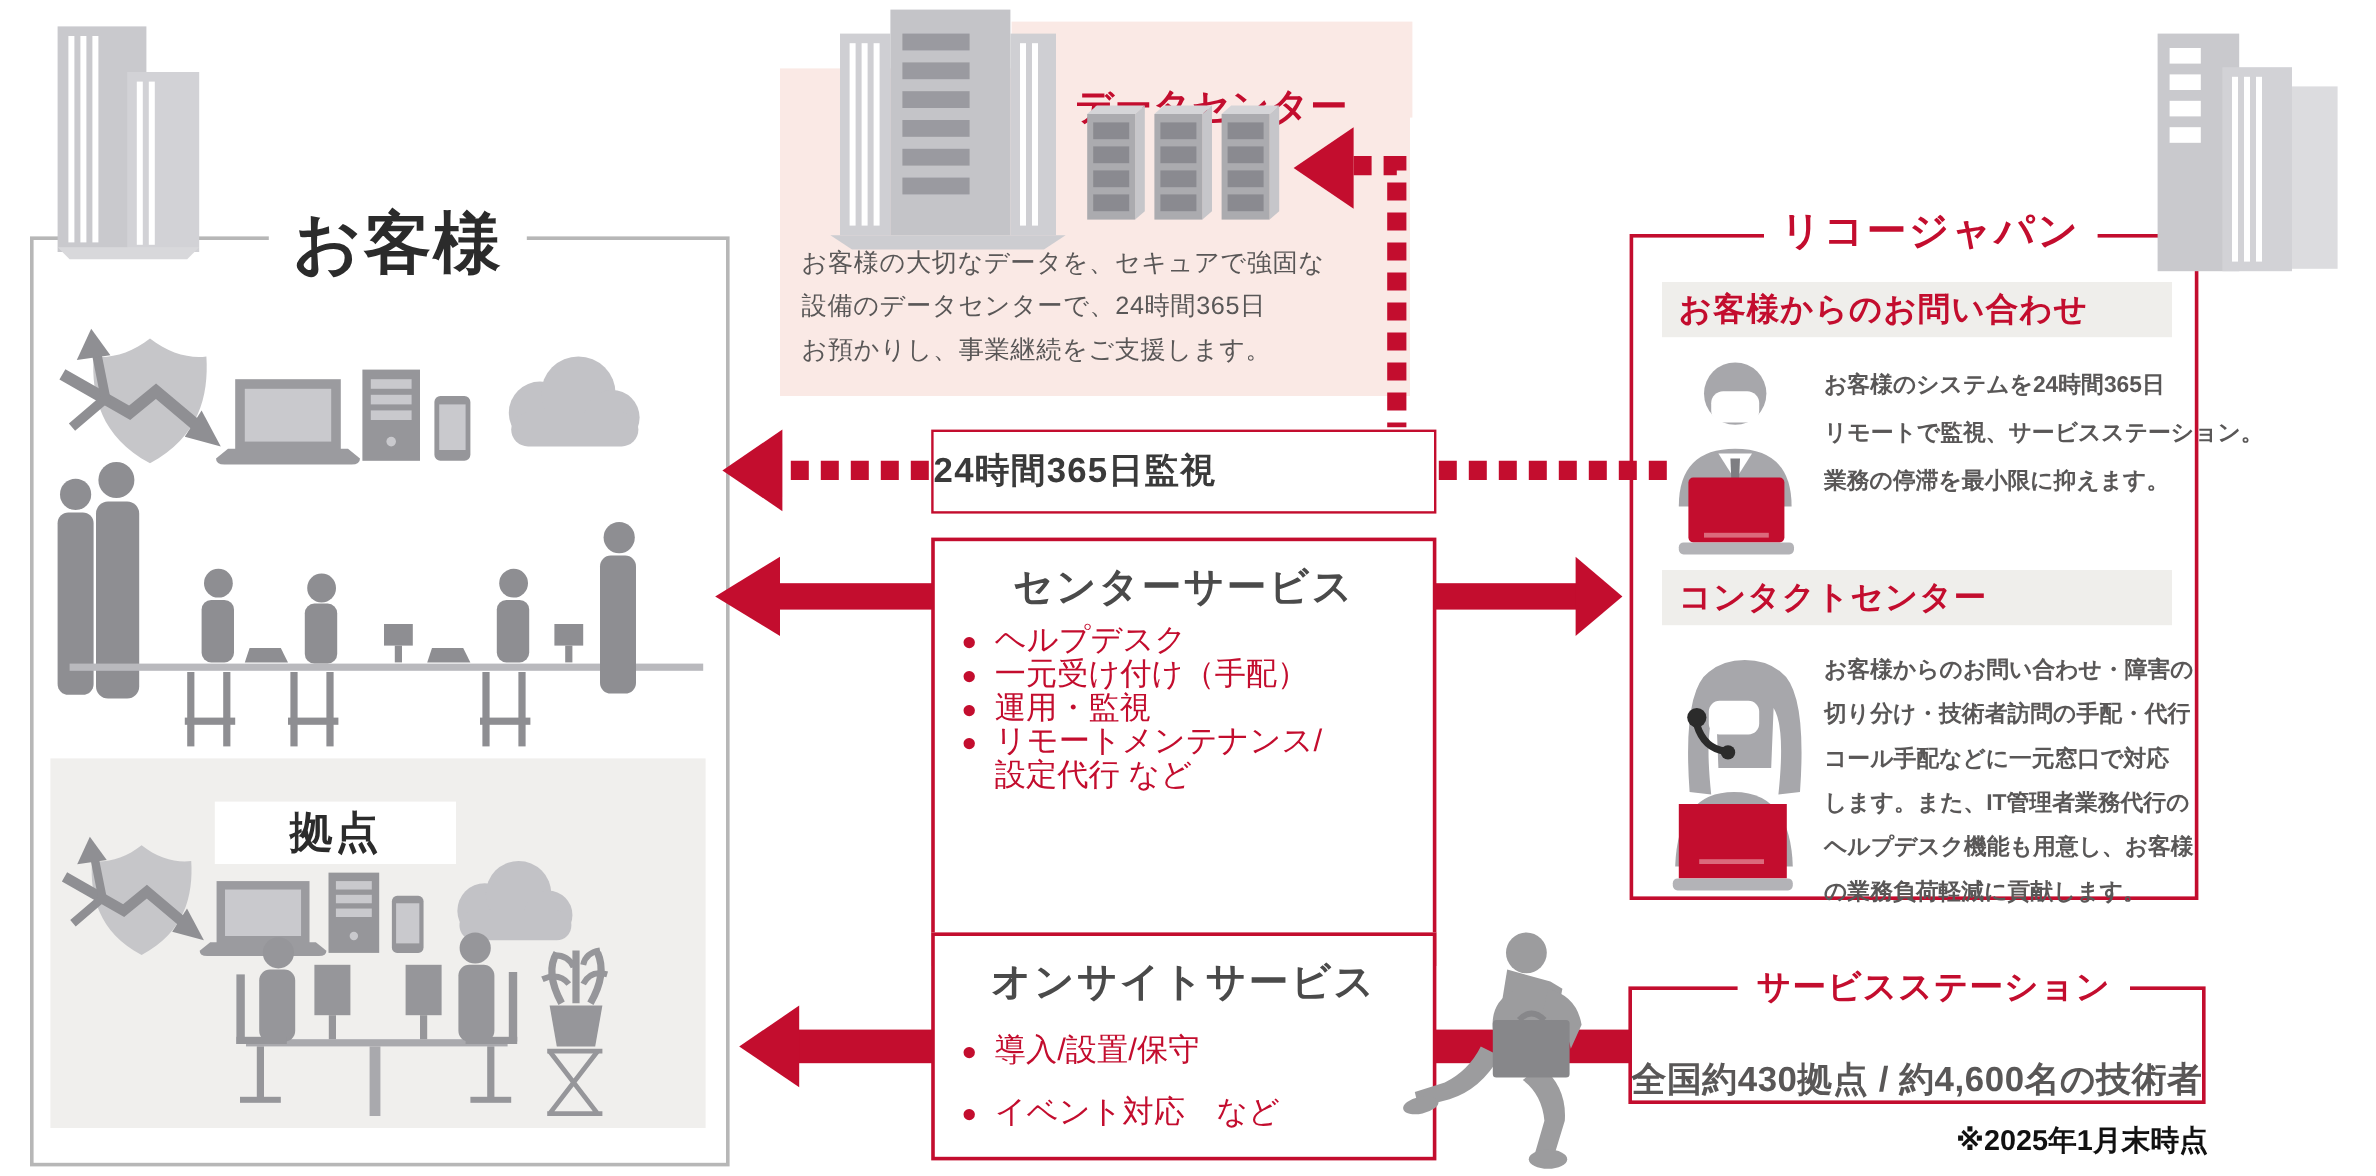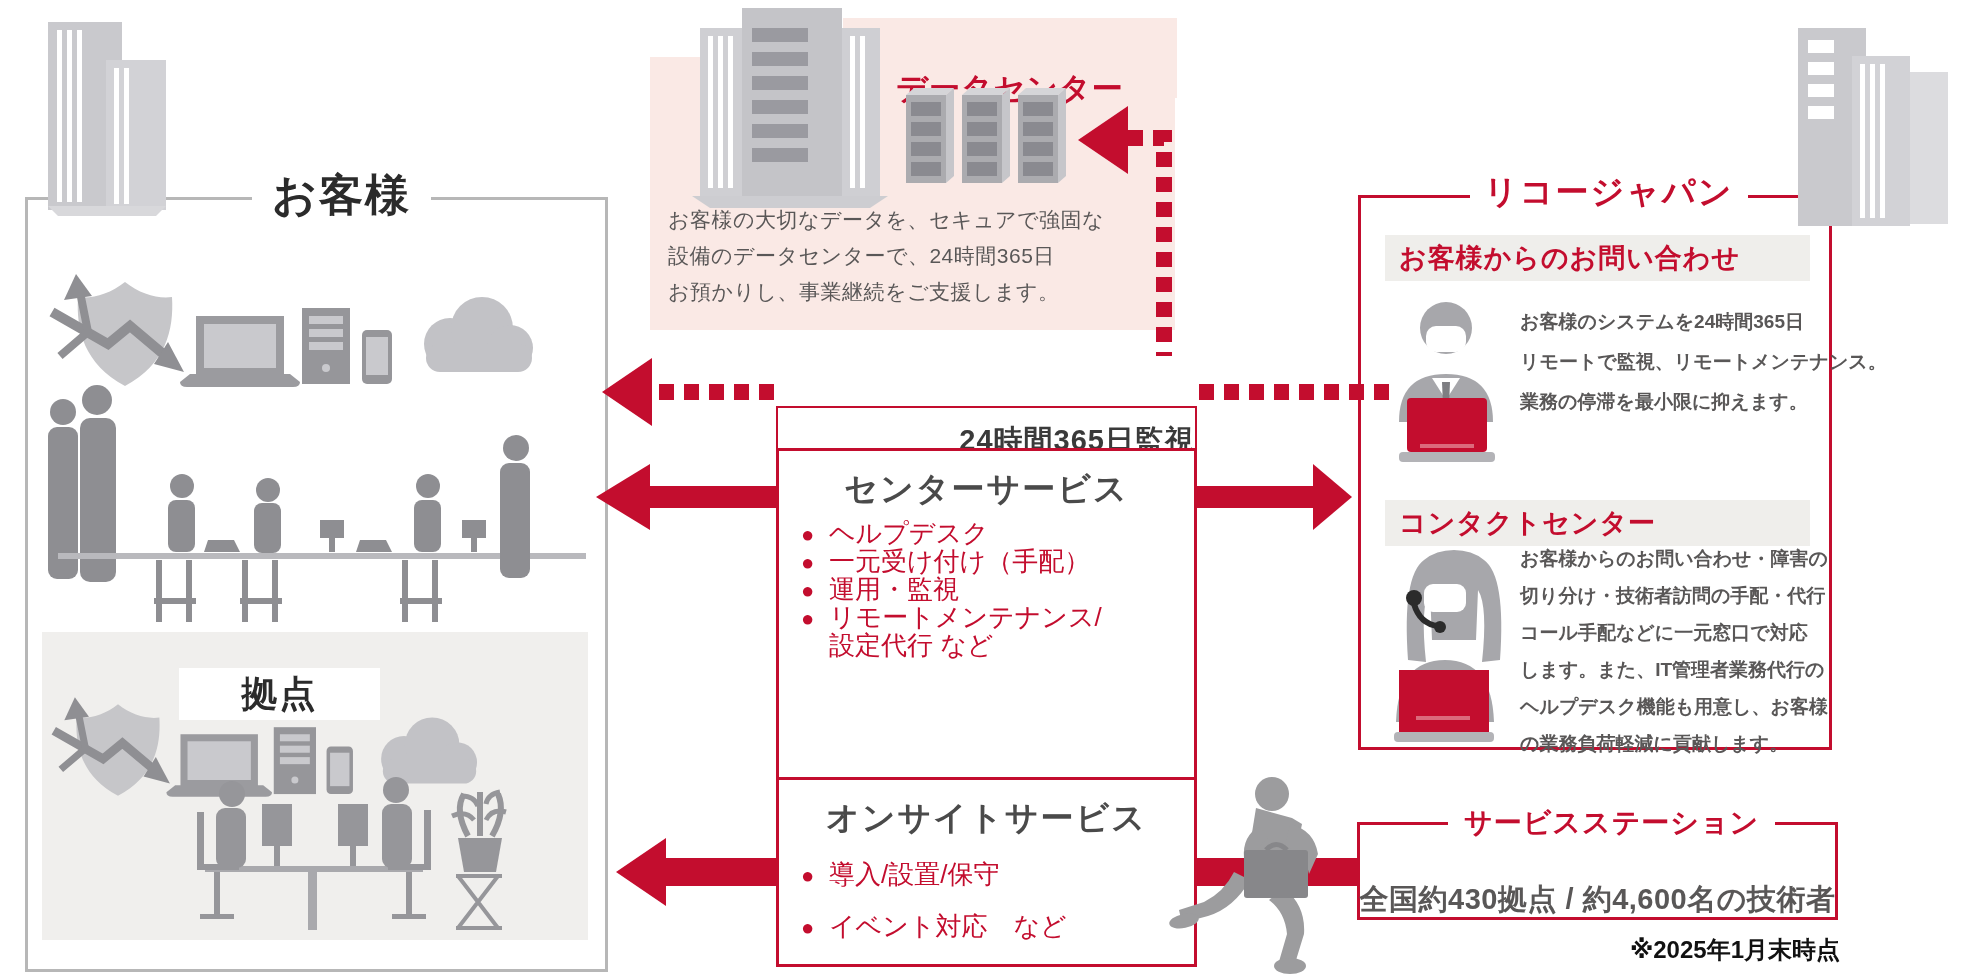--- a/index.html
+++ b/index.html
@@ -1,46 +1,46 @@
 <!DOCTYPE html>
 <html><head>
 <meta charset="utf-8">
 <style>
   html,body{margin:0;padding:0;background:#fff;}
   #stage{position:relative;width:1980px;height:980px;background:#fff;overflow:hidden;
          font-family:"Liberation Sans","DejaVu Sans",sans-serif;}
   .abs{position:absolute;}
   
   .customer-box{left:25px;top:197px;width:583px;height:775px;border:3px solid #B7B7B7;background:#fff;box-sizing:border-box;}
-  .customer-label{left:252px;top:166px;padding:0 20px;background:#fff;font-size:44px;font-weight:700;color:#2B2B2B;letter-spacing:2px;}
+  .customer-label{left:224px;top:166px;padding:0 20px;background:#fff;font-size:56px;font-weight:700;color:#2B2B2B;letter-spacing:2px;}
   .branch-box{left:42px;top:632px;width:546px;height:308px;background:#F0EFED;}
   .branch-label{left:179px;top:668px;width:201px;height:52px;background:#fff;font-size:36px;font-weight:700;color:#2B2B2B;
                 display:flex;align-items:center;justify-content:center;letter-spacing:2px;}
   
   .dc-main{left:650px;top:57px;width:525px;height:273px;background:#FAE9E5;}
   .dc-titlebg{left:843px;top:18px;width:334px;height:80px;background:#FAE9E5;}
   .dc-title{left:843px;top:30px;width:334px;text-align:center;font-size:31px;font-weight:700;color:#C30D2E;letter-spacing:1px;margin-top:38px;}
   .dc-desc{left:668px;top:202px;width:495px;font-size:21px;color:#595757;line-height:36px;letter-spacing:0.5px;}
   .dc-desc div{white-space:nowrap;}
   
   .monitor-box{left:776px;top:358px;width:421px;height:70px;border:2px solid #C30D2E;box-sizing:border-box;background:#fff;
-               display:flex;align-items:center;justify-content:flex-end;font-size:29px;font-weight:700;color:#3A3A3A;letter-spacing:1px;margin-top:48px;}
+               display:flex;align-items:center;justify-content:flex-start;font-size:29px;font-weight:700;color:#3A3A3A;letter-spacing:1px;}
   .center-box{left:776px;top:448px;width:421px;height:357px;border:3px solid #C30D2E;box-sizing:border-box;background:#fff;}
   .onsite-box{left:776px;top:777px;width:421px;height:190px;border:3px solid #C30D2E;box-sizing:border-box;background:#fff;}
   .svc-title{display:block;text-align:center;margin-top:16px;font-size:33px;font-weight:700;color:#4A4A4A;letter-spacing:2px;}
   .svc-list{margin:8px 0 0 22px;}
   .svc-item{font-size:26px;font-weight:500;color:#C30D2E;line-height:27px;white-space:nowrap;}
   .svc-item .blt{display:inline-block;width:28px;font-size:22px;}
   .onsite-box .svc-item{line-height:50px;}
   
   .ricoh-box{left:1358px;top:195px;width:474px;height:555px;border:3px solid #C30D2E;box-sizing:border-box;background:#fff;}
   .ricoh-label{left:1470px;top:170px;padding:0 14px;background:#fff;font-size:33px;font-weight:700;color:#C30D2E;letter-spacing:2px;}
   .gray-bar{width:425px;height:46px;background:#EFEEEB;display:flex;align-items:center;}
   .bar-managed{left:1385px;top:235px;}
-  .bar-contact{left:1385px;top:500px;}
+  .bar-contact{left:1385px;top:475px;}
   .gray-bar span{margin-left:14px;font-size:27px;font-weight:700;color:#C30D2E;letter-spacing:1px;}
   .agent-text{font-size:19px;font-weight:700;color:#595757;}
   .agent-text div{white-space:nowrap;}
   .managed-text{left:1520px;top:302px;line-height:40px;}
   .contact-text{left:1520px;top:540px;line-height:37px;}
   
   .station-box{left:1357px;top:822px;width:481px;height:98px;border:3px solid #C30D2E;box-sizing:border-box;background:#fff;}
   .station-title{left:1448px;top:804px;padding:0 16px;background:#fff;font-size:28px;font-weight:700;color:#C30D2E;letter-spacing:1px;}
   .station-stat{left:1357px;top:880px;width:481px;text-align:center;font-size:29px;font-weight:700;color:#595757;letter-spacing:0.5px;}
   .footnote{left:1480px;top:934px;width:360px;text-align:right;font-size:24px;font-weight:700;color:#111;}
@@ -91,21 +91,21 @@
   </div>
 
   <div class="abs ricoh-box"></div>
   <div class="abs ricoh-label">リコージャパン</div>
 
   <div class="abs gray-bar bar-managed">
     <span>お客様からのお問い合わせ</span>
   </div>
   <div class="abs agent-text managed-text">
     <div>お客様のシステムを24時間365日</div>
-    <div>リモートで監視、リモートメンテナンス。</div>
+    <div>リモートで監視、サービスステーション。</div>
     <div>業務の停滞を最小限に抑えます。</div>
   </div>
 
   <div class="abs gray-bar bar-contact">
     <span>コンタクトセンター</span>
   </div>
   <div class="abs agent-text contact-text">
     <div>お客様からのお問い合わせ・障害の</div>
     <div>切り分け・技術者訪問の手配・代行</div>
     <div>コール手配などに一元窓口で対応</div>

